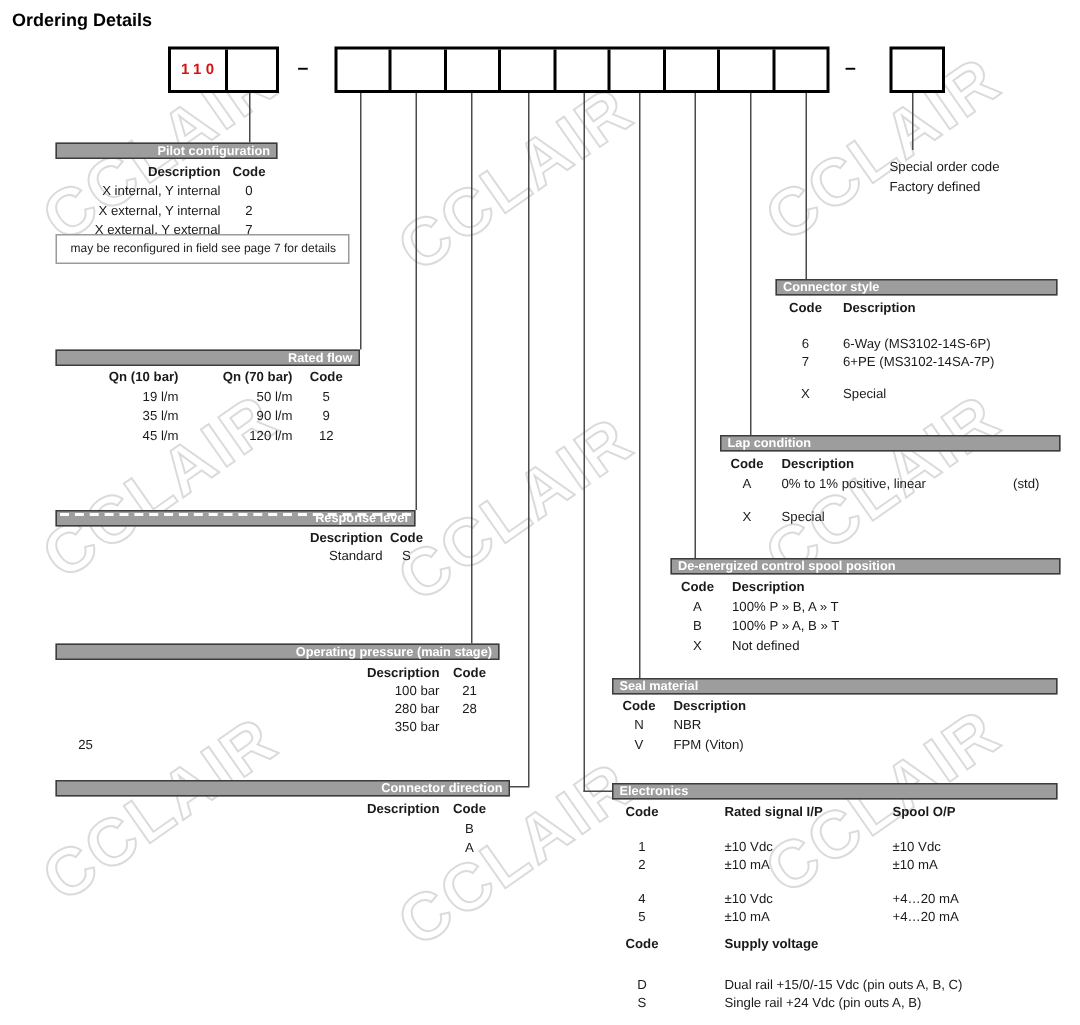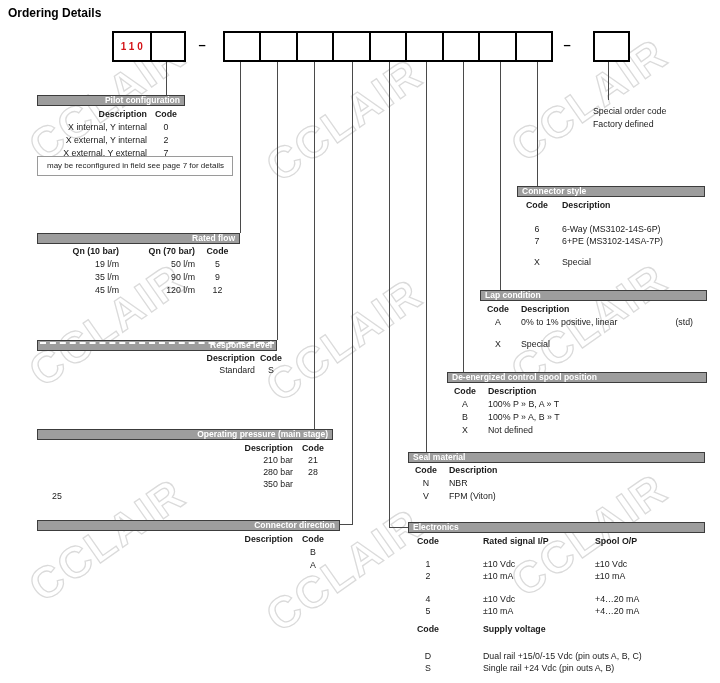--- a/index.html
+++ b/index.html
@@ -182,21 +182,21 @@
 
     <div class="bar right" style="left:37px;top:429px;width:296px;">
       <span class="bar-label">Operating pressure (main stage)</span>
     </div>
     <div class="tbl" style="left:37px;top:442px;width:296px;">
       <div class="trow hdr" style="line-height:12px;">
         <span class="ra" style="width:256px;">Description</span>
         <span class="ce" style="width:40px;">Code</span>
       </div>
       <div class="trow" style="line-height:12px;">
-        <span class="ra" style="width:256px;">210 bar</span>
+        <span class="ra" style="width:256px;">100 bar</span>
         <span class="ce" style="width:40px;">21</span>
       </div>
       <div class="trow" style="line-height:12px;">
         <span class="ra" style="width:256px;">280 bar</span>
         <span class="ce" style="width:40px;">28</span>
       </div>
       <div class="trow" style="line-height:12px;flex-direction:column;">
         <span class="ra" style="width:256px;">350 bar</span>
         <span class="ce" style="width:40px;">25</span>
       </div>

